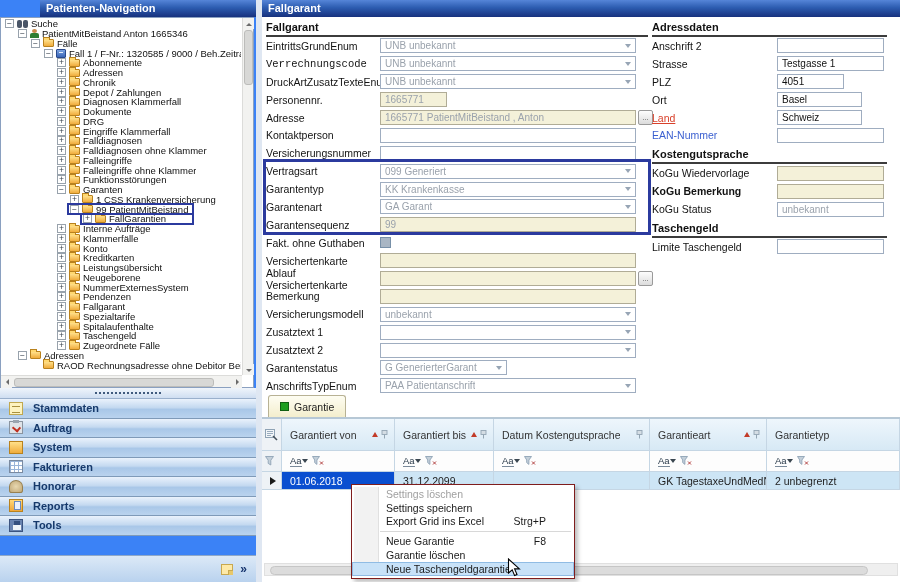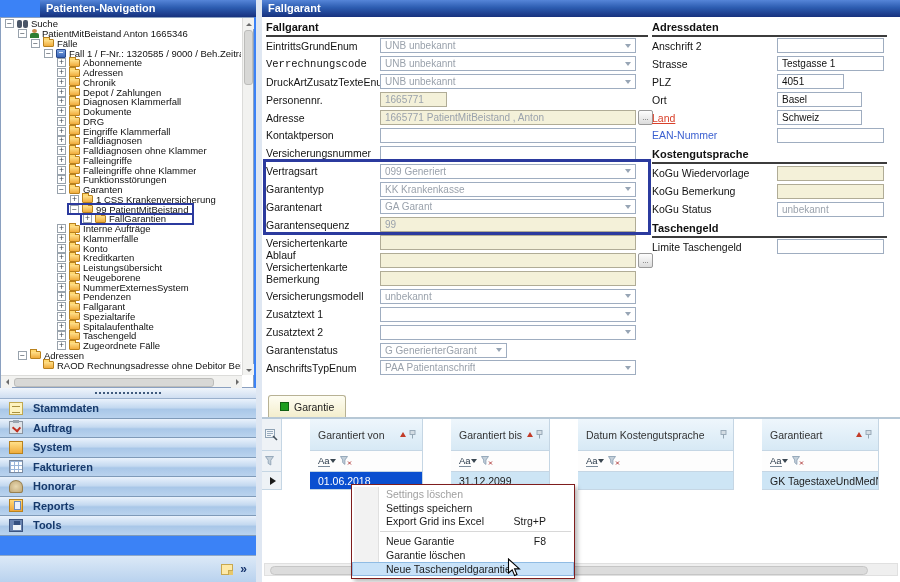--- a/index.html
+++ b/index.html
@@ -100,21 +100,21 @@
   .hl-box { position:absolute; left:1px; width:388px; border:3px solid #2b3a9e; pointer-events:none; }
 
   
   .tab-strip { position:absolute; left:0; top:395px; width:638px; height:23px; background:#fff; border-bottom:1px solid #b8c8d4; }
   .tab { position:absolute; left:6px; bottom:0; height:22px; display:flex; align-items:center; gap:5px; padding:0 11px;
     background:linear-gradient(180deg,#fefdf2,#f3eecd); border:1px solid #b8b294; border-bottom:none; border-radius:3px 3px 0 0; font-size:10.5px; color:#222; }
   .tab-sq { width:9px; height:9px; background:#1e9e1e; border:1px solid #116011; }
 
   
   .grid { position:absolute; left:0; top:418px; width:638px; background:#fff; border-top:1px solid #b5c8d8; }
-  .g-row { display:flex;gap:28px; }
+  .g-row { display:flex; }
   .g-cell { border-right:1px solid #c5d6e4; border-bottom:1px solid #c5d6e4; display:flex; align-items:center; overflow:hidden; flex:none; }
   .g-head .g-cell { height:32px; background:linear-gradient(180deg,#eef6fc,#d7e9f5); font-size:10.5px; color:#333; padding:0 5px 0 8px; }
   .g-filter .g-cell { height:21px; background:#fdfdfd; padding:0 5px 0 8px; }
   .g-data .g-cell { height:18px; background:#cde5f5; font-size:10.5px; color:#1c1c1c; padding:0 4px 0 8px; white-space:nowrap; }
   .g-ind { background:#eef2f6 !important; padding:0 2px 0 3px !important; }
   .g-dcell.sel { background:#0a4fd0 !important; color:#fff !important; }
   .g-htext { white-space:nowrap; overflow:hidden; }
   .g-sort { width:0; height:0; border-left:3.5px solid transparent; border-right:3.5px solid transparent; border-bottom:5px solid #c23b28; flex:none; }
   .g-pin { display:flex; flex:none; margin-left:3px; }
   .g-aa { font-size:9.5px; color:#2a3a4a; border-bottom:1px solid #7a8a9a; line-height:10px; }
@@ -453,20 +453,24 @@
               <span class="chev"></span>
             </div>
           </div>
           <div class="frow hl">
             <span class="flabel" style="width: 114px;">Garantensequenz</span>
             <div class="fctl c-yellow c-gray" style="width: 256px;">
               <span class="fval">99</span>
             </div>
           </div>
           <div class="frow">
+            <span class="flabel" style="width: 114px;">Fakt. ohne Guthaben</span>
+            <span class="fcheck"></span>
+          </div>
+          <div class="frow">
             <span class="flabel" style="width: 114px;">Versichertenkarte</span>
             <div class="fctl c-yellow" style="width: 256px;">
               <span class="fval"></span>
             </div>
           </div>
           <div class="frow">
             <span class="flabel" style="width: 114px;">Ablauf Versichertenkarte</span>
             <div class="fctl c-yellow" style="width: 256px;">
               <span class="fval"></span>
             </div>
@@ -553,21 +557,21 @@
             </div>
           </div>
           <div class="fsection">Kostengutsprache</div>
           <div class="frow">
             <span class="flabel" style="width: 125px;">KoGu Wiedervorlage</span>
             <div class="fctl c-yellow" style="width: 107px;">
               <span class="fval"></span>
             </div>
           </div>
           <div class="frow">
-            <span class="flabel" style="width: 125px;">KoGu Bemerkung</span>
+            <span class="flabel" style="width: 125px; font-weight: bold;">KoGu Bemerkung</span>
             <div class="fctl c-yellow" style="width: 107px;">
               <span class="fval"></span>
             </div>
           </div>
           <div class="frow">
             <span class="flabel" style="width: 125px;">KoGu Status</span>
             <div class="fctl c-white c-gray" style="width: 107px;">
               <span class="fval">unbekannt</span>
             </div>
           </div>

